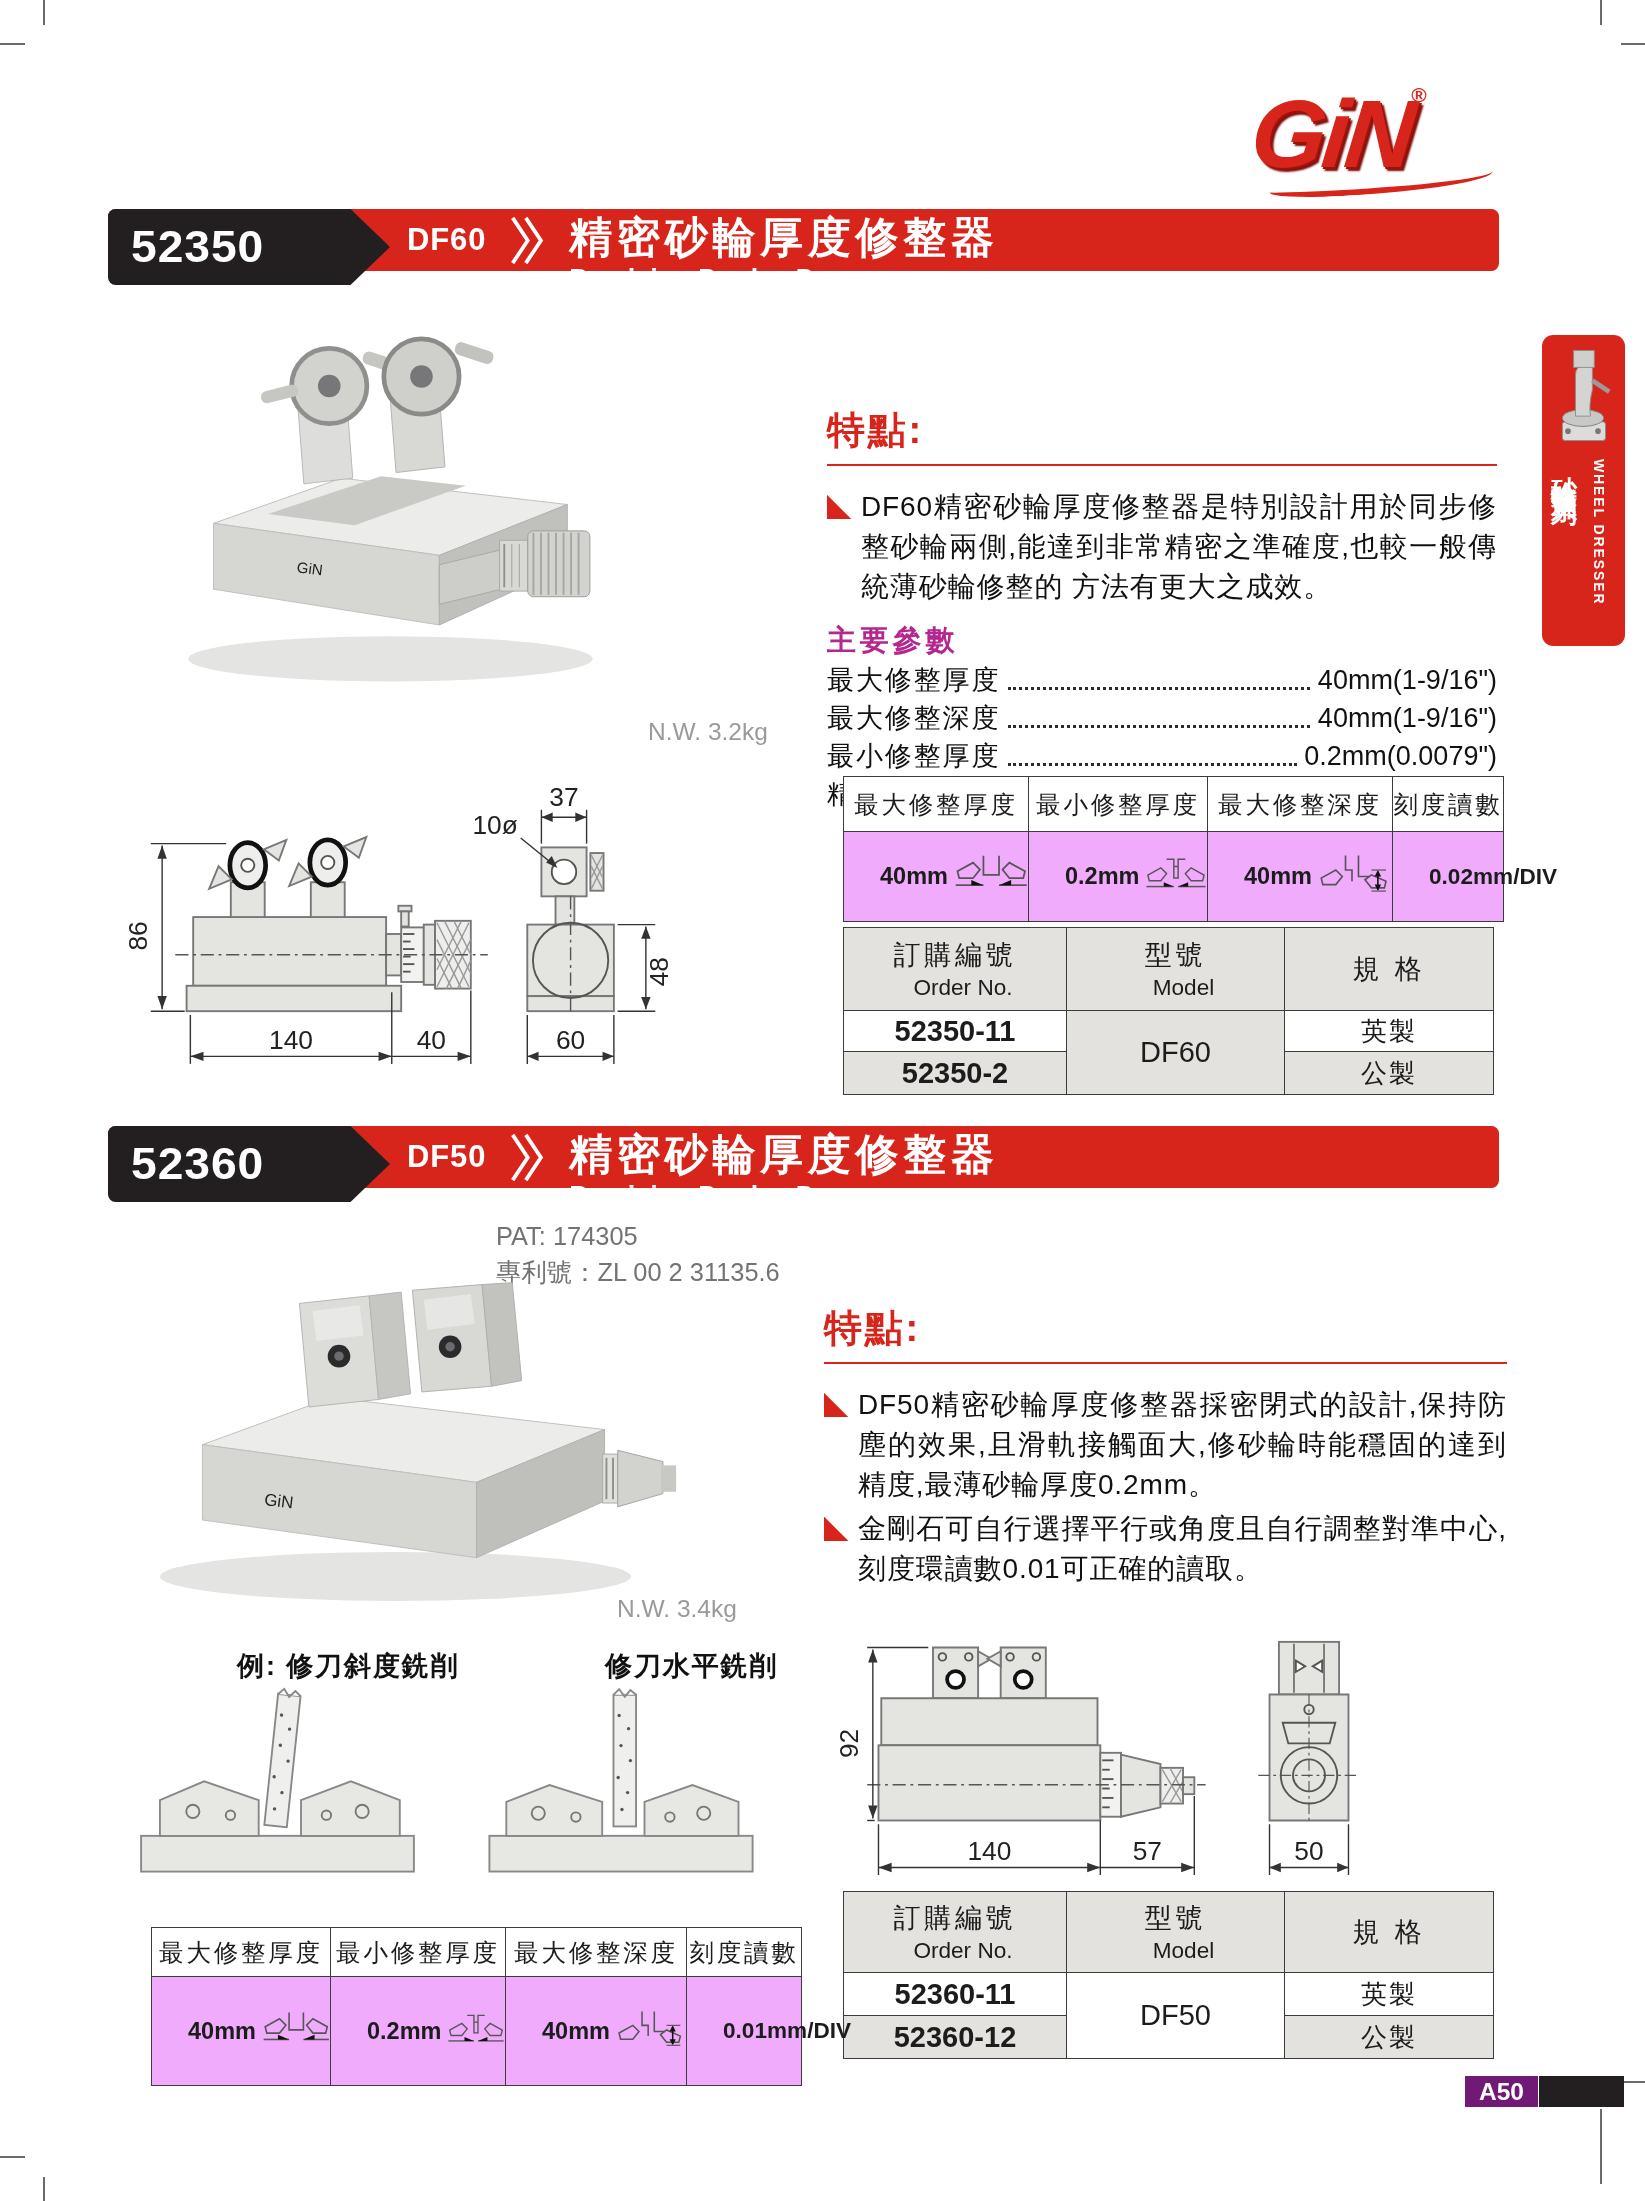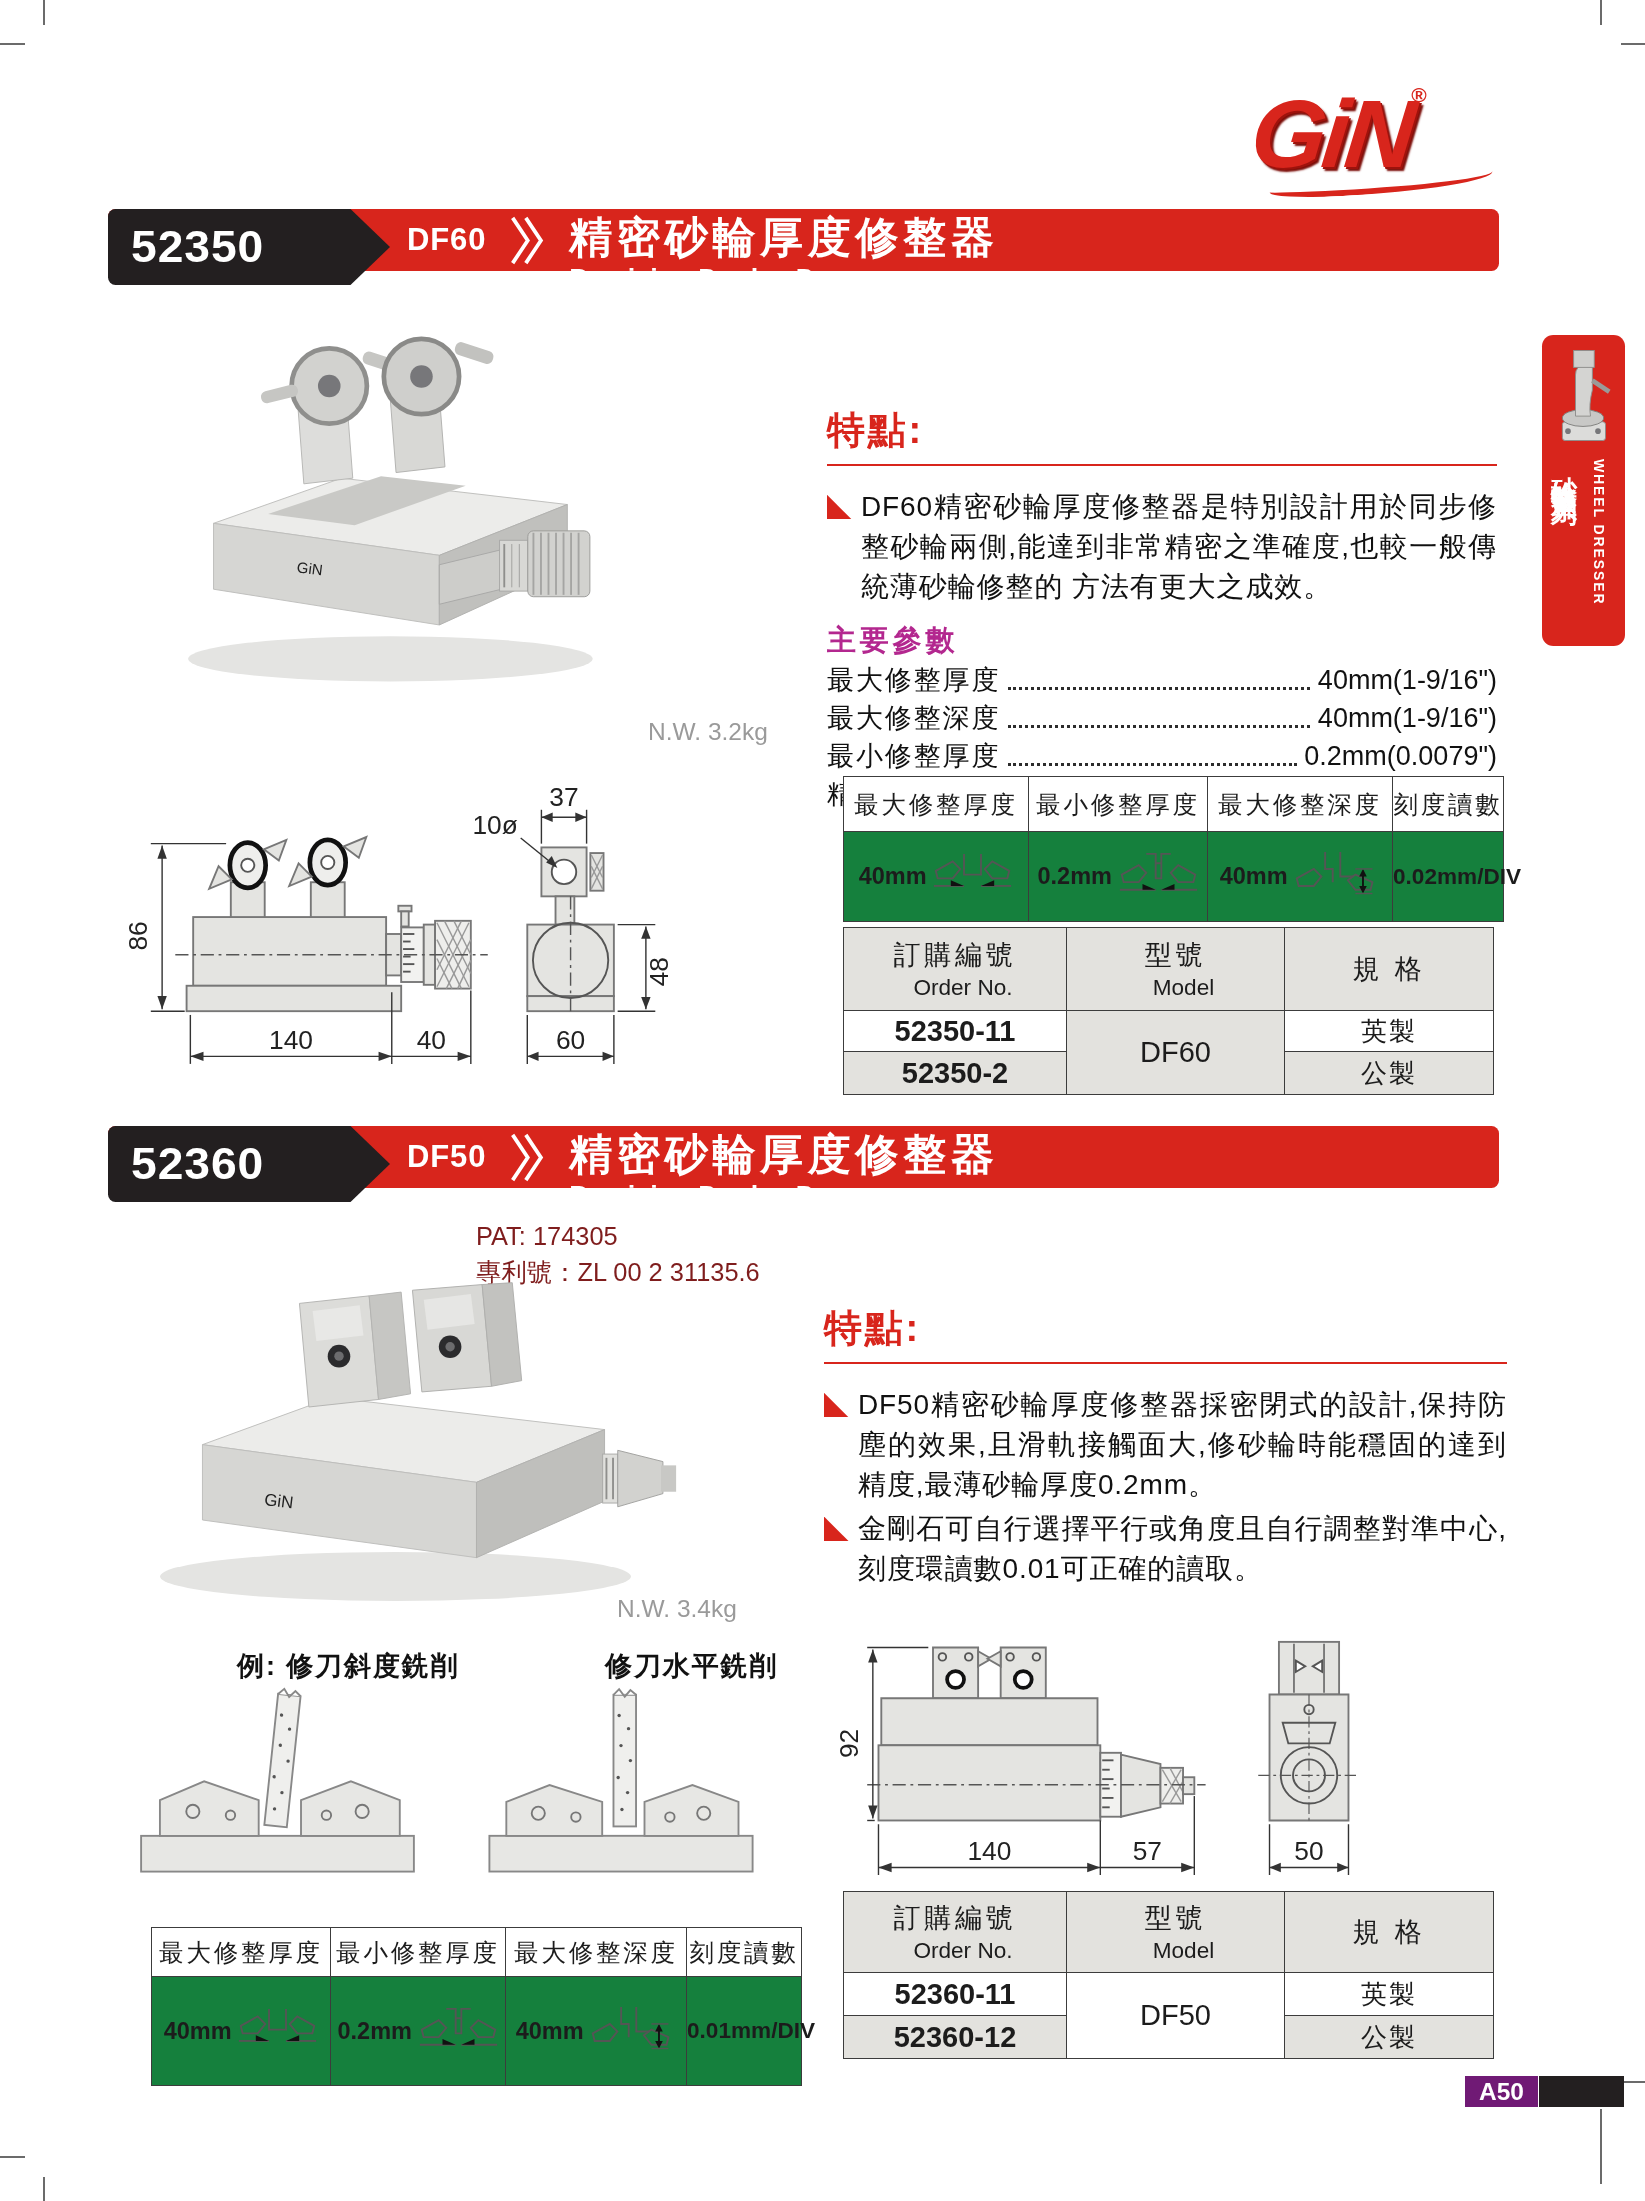--- a/index.html
+++ b/index.html
@@ -53,36 +53,36 @@
   .side-tab { position:absolute; left:1542px; top:335px; width:83px; height:311px; background:#d8251c; border-radius:11.3px; }
   .tab-zh { position:absolute; left:5.6px; top:121px; writing-mode:vertical-rl; color:#fff; font-size:26px;
             font-weight:bold; letter-spacing:4.7px; }
   .tab-en { position:absolute; left:49px; top:124px; writing-mode:vertical-rl; color:#fff; font-size:14px;
             font-weight:bold; letter-spacing:1.9px; }
 
   
   table { border-collapse:collapse; table-layout:fixed; }
   .spec-table { position:absolute; }
   .spec-table th { border:1.9px solid #3c3c3c; background:#fff; font-weight:normal; font-size:24.5px; letter-spacing:2.8px; }
-  .spec-table td { border:1.9px solid #3c3c3c; background:#15803d; }
+  .spec-table td { border:1.9px solid #3c3c3c; background:#f0abfc;padding-left:36px; }
   .spec-cell { display:flex; align-items:center; justify-content:center; gap:5.6px; font-size:23.5px; font-weight:bold; }
   .spec-cell-plain { text-align:center; font-size:22.6px; font-weight:bold; }
   .order-table { position:absolute; }
   .order-table th { border:1.9px solid #3c3c3c; background:#e3e2de; font-weight:normal; }
   .order-table td { border:1.9px solid #3c3c3c; text-align:center; }
   .oh-zh { font-size:27px; letter-spacing:3.8px; }
   .oh-en { font-size:22.6px; margin-top:1.9px;padding-left:16px; }
   .cell-no { font-size:29px; font-weight:bold; }
   .cell-model { font-size:29px; }
   .cell-spec { font-size:26px; letter-spacing:1.9px; }
   .bg-gray { background:#e3e2de; }
   .bg-white { background:#ffffff; }
 
   .caption { position:absolute; color:#9a9a9a; font-size:24.5px; }
-  .pat-block { position:absolute; left:476px; top:1218px; font-size:25.4px; line-height:36px; color:#7f1d1d; }
+  .pat-block { position:absolute; left:496px; top:1218px; font-size:25.4px; line-height:36px; color:#737373; }
   .ex-label { position:absolute; font-size:27px; font-weight:bold; letter-spacing:1.9px; color:#111; }
 
   
   .a50-red { position:absolute; left:1465px; top:2076px; width:73px; height:31px; background:#701a75;
              color:#fff; font-size:24.5px; font-weight:bold; display:flex; align-items:center; justify-content:center; }
   .a50-black { position:absolute; left:1539px; top:2076px; width:85px; height:31px; background:#231f20; }
 
   svg text { font-family:"Liberation Sans","DejaVu Sans",sans-serif; fill:#222; }
   .dim-t { font-size:28px; }
 </style>

